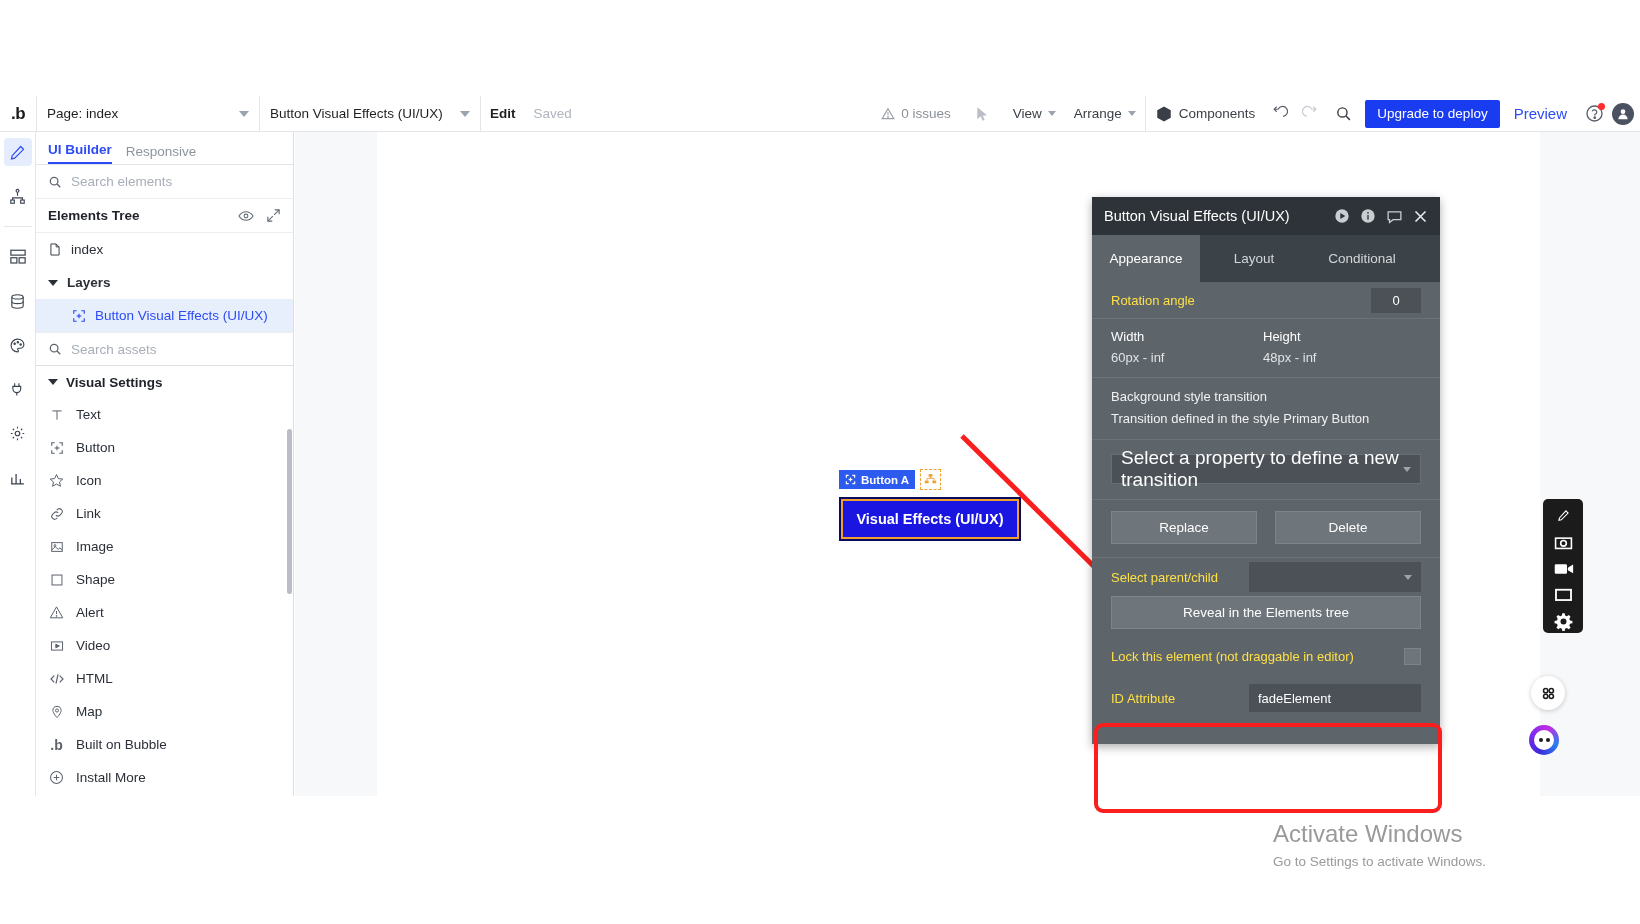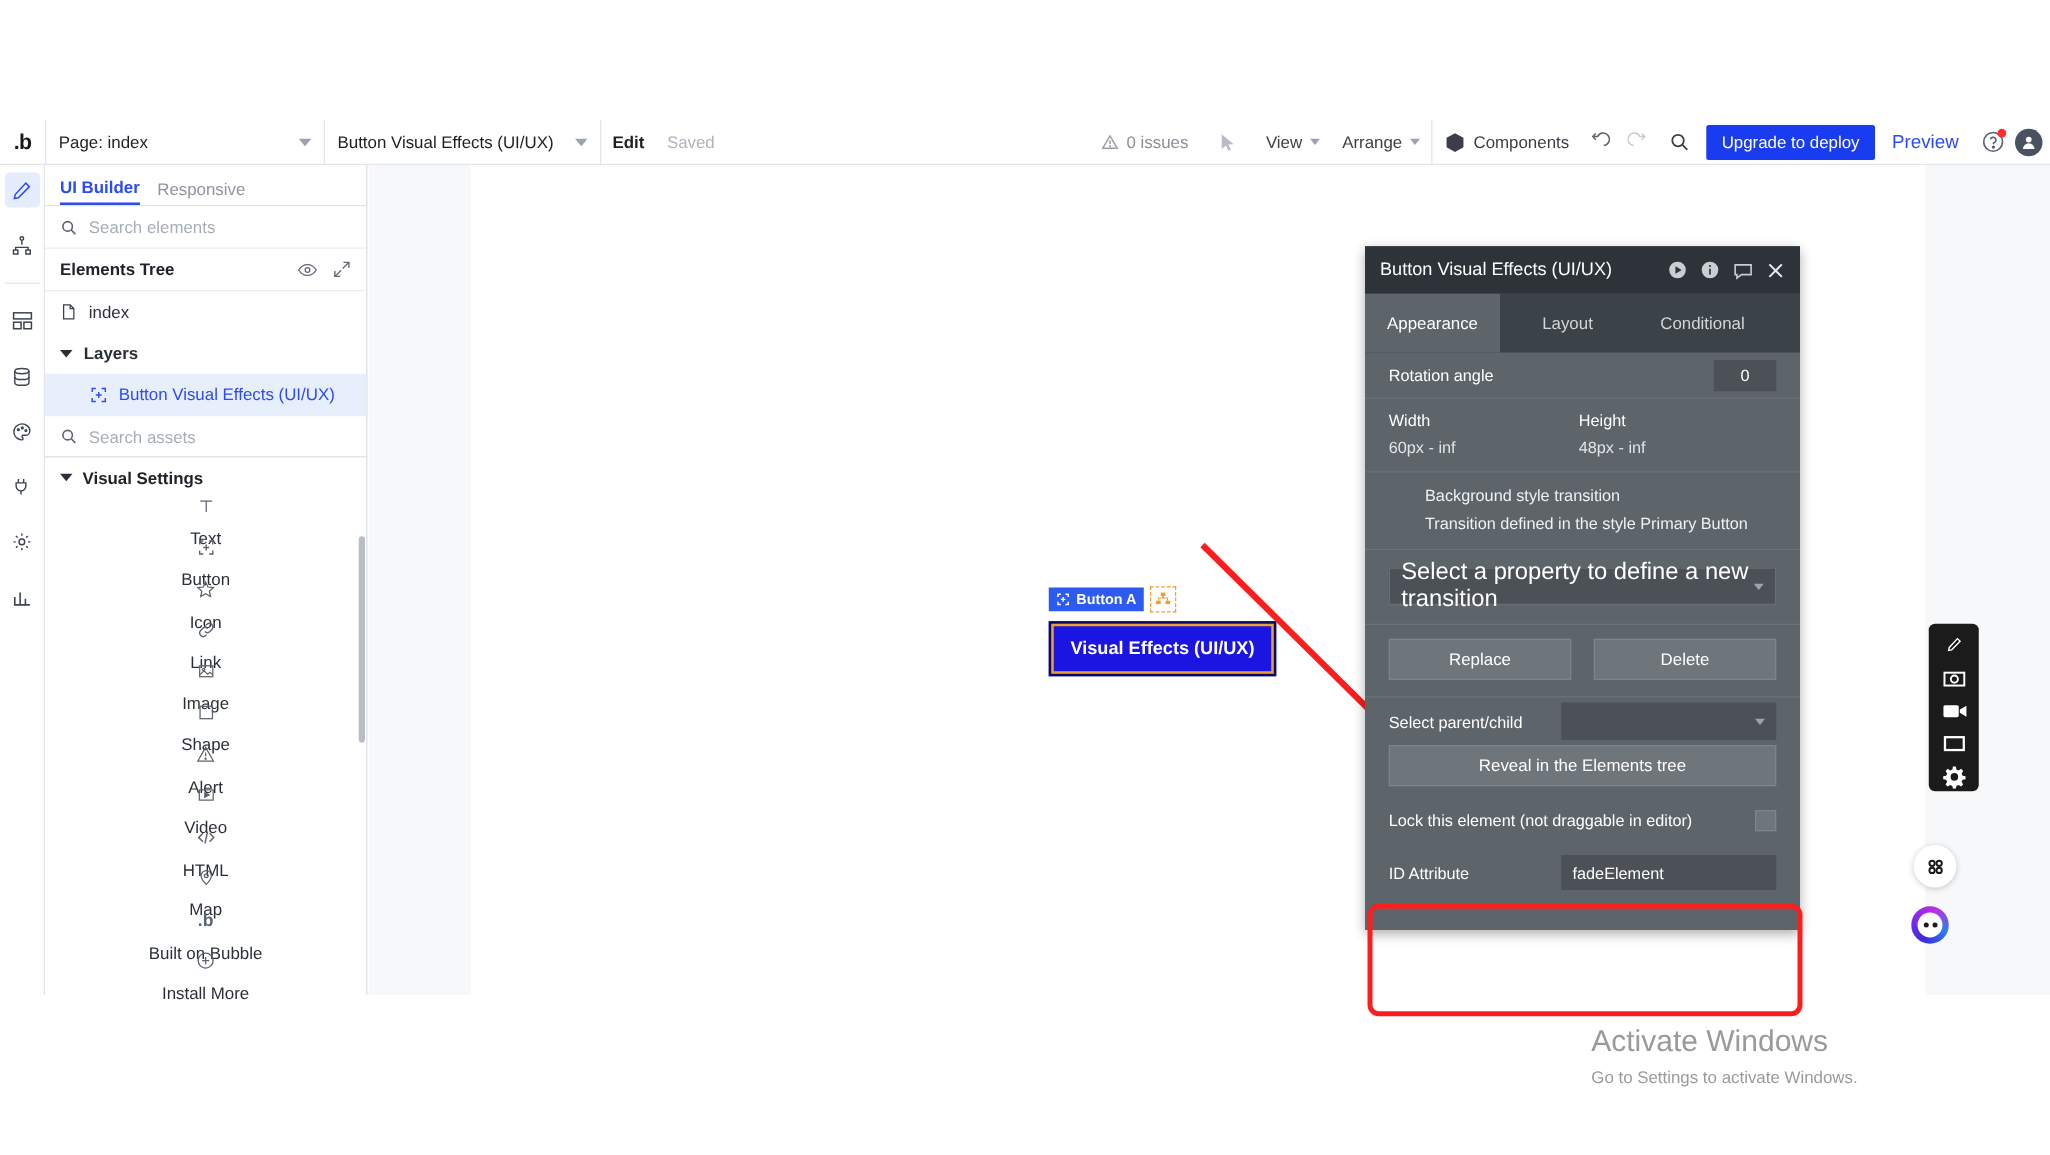--- a/index.html
+++ b/index.html
@@ -119,21 +119,21 @@
     border-right: 5px solid transparent; border-top: 6px solid #2b3038;
   }
   .assets-search {
     height: 34px; display: flex; align-items: center; gap: 9px;
     padding: 0 12px; border-top: 1px solid #eceef1; border-bottom: 1px solid #dcdfe3;
   }
   .assets-search .ph { font-size: 13.5px; color: #a8aeb7; }
   .elem-list { position: relative; }
   .elem-row {
     height: 33px; display: flex; align-items: center; gap: 11px;
-    padding: 0 12px; font-size: 13.5px; color: #2b3038; cursor: pointer; flex-direction: column;
+    padding: 0 12px; font-size: 13.5px; color: #2b3038; cursor: pointer;
   }
   .elem-row .ei { width: 17px; display: flex; align-items: center; justify-content: center; color: #5c636d; }
   .grp-row {
     height: 32px; display: flex; align-items: center; gap: 8px;
     padding: 0 12px; font-size: 13.5px; font-weight: bold; color: #1f2329;
   }
   .lscroll {
     position: absolute; right: 1px; top: 0; width: 5px; height: 165px;
     background: #b9bec6; border-radius: 3px;
   }
@@ -192,30 +192,30 @@
   .pp-tabs { height: 47px; background: #3b4248; display: flex; align-items: stretch; }
   .pp-tab {
     width: 108px; display: flex; align-items: center; justify-content: center;
     font-size: 13.5px; color: #d2d6d9; cursor: pointer;
   }
   .pp-tab.active { background: #5d646a; color: #ffffff; }
   .pp-sec { padding: 0 19px; border-bottom: 1px solid #6b7278; }
   .pp-row {
     display: flex; align-items: center; min-height: 36px;
   }
-  .pp-lbl { font-size: 13px; color: #ffffff; }
+  .pp-lbl { font-size: 13px; color: #fde047; }
   .pp-val-box {
     background: #4b5157; height: 25px; display: flex; align-items: center;
     justify-content: center; color: #ffffff; font-size: 13px;
   }
   .wh-row { display: flex; padding: 10px 0 12px 0; }
   .wh-col { width: 152px; }
   .wh-col .k { font-size: 13px; color: #ffffff; margin-bottom: 6px; }
   .wh-col .v { font-size: 13px; color: #e2e5e7; }
-  .pp-line { font-size: 13px; color: #f0f1f2; margin-left: 29px; }
+  .pp-line { font-size: 13px; color: #f0f1f2; }
   .pp-select {
     height: 30px; background: #4b5157; display: flex; align-items: center;
     padding: 0 9px; color: #ffffff; font-size: 19px; cursor: pointer;
     border: 1px solid #676e74;
   }
   .pp-select .c { margin-left: auto; }
   .pp-btn {
     height: 33px; background: #6e757b; border: 1px solid #7e858a;
     display: flex; align-items: center; justify-content: center;
     color: #ffffff; font-size: 13.5px; cursor: pointer;

